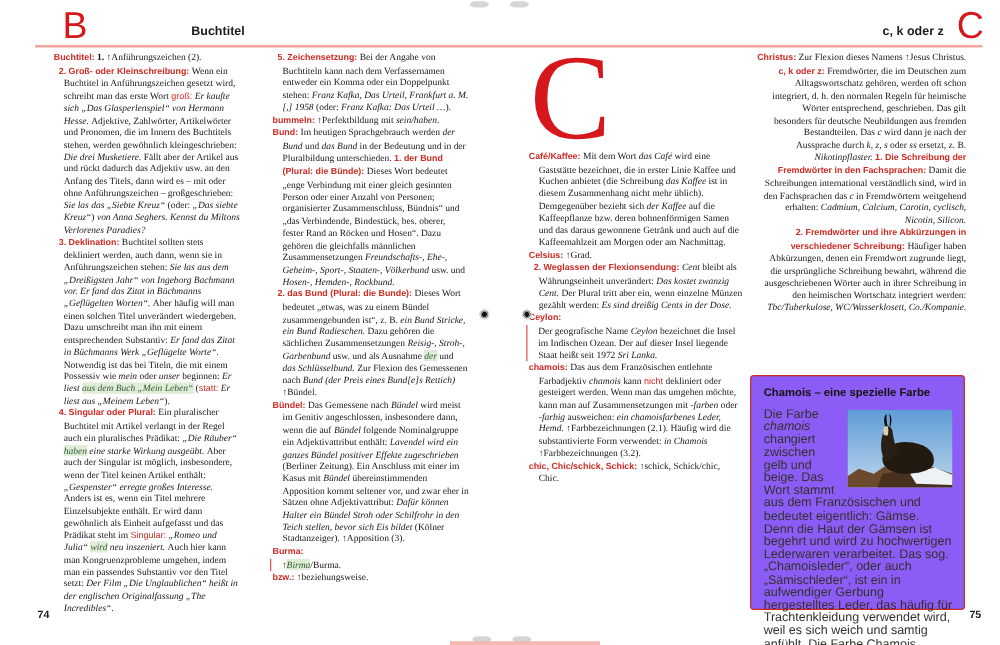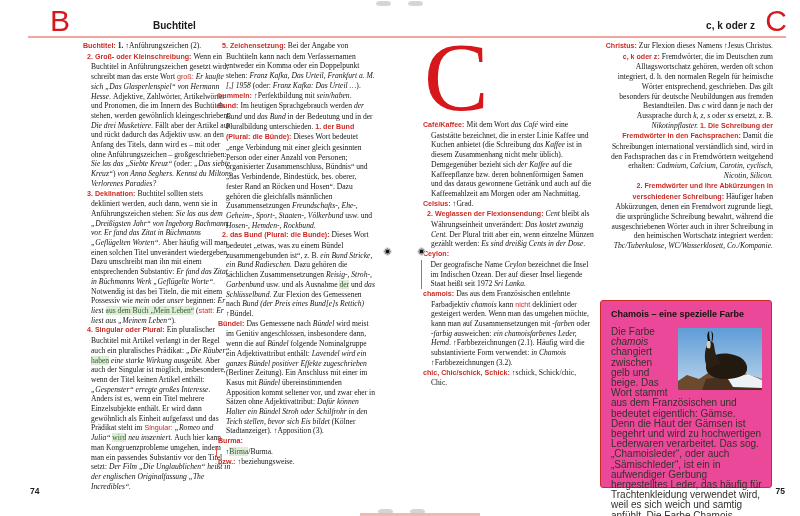--- a/index.html
+++ b/index.html
@@ -10,38 +10,38 @@
            font-size:30px;line-height:30px;color:#d6171c;}
   #hb{left:50px;top:6px;}
   #hc{right:13px;top:6px;}
   .htitle{position:absolute;top:20px;font-family:"Liberation Sans",sans-serif;font-weight:700;
           font-size:10px;color:#1b1b1b;}
   #htb{left:106px;padding-left:47px;}
   #htc{right:45px;}
   .hrule{position:absolute;top:36px;left:28px;width:758px;height:2px;background:#f2a79e;}
   
   .col{position:absolute;top:41px;}
-  #l1{left:43px;width:150px;margin-left:40px;}
+  #l1{left:43px;width:150px;}
   #l2{left:218px;width:157px;}
   #r1{left:423px;width:171px;}
   #r2{left:602px;width:171px;text-align:right;}
   p.entry{margin:0;font-size:7.6px;line-height:9.7px;color:#161616;
           padding-left:8px;text-indent:-8px;}
   p.sub{text-indent:-4px;}
   p.barred{margin-left:-2px;border-left:1.5px solid #e2564e;padding-left:8.5px;text-indent:0;}
   .k{font-family:"Liberation Sans",sans-serif;font-weight:700;color:#cd2b24;font-size:7.1px;}
   .r{font-family:"Liberation Sans",sans-serif;color:#cd2b24;font-size:7.2px;}
   .i{font-style:italic;}
-  .g{background:#dfecd7;color:#2f5b2e;}
+  .g{font-style:italic;background:#dfecd7;color:#2f5b2e;}
   .bld{font-weight:700;}
   .dropcap{font-family:"Liberation Serif",serif;color:#d6171c;font-size:97px;line-height:74px;
            height:79px;margin-left:1px;}
   
   #chamois-box{position:absolute;left:600px;top:300px;width:172px;height:188px;box-sizing:border-box;
-               background:#ec4899;border:1.5px solid #cf2b24;border-radius:3px;
+               background:#8b5cf6;border:1.5px solid #cf2b24;border-radius:3px;
                padding:8px 9px 6px 10px;}
   .box-title{font-family:"Liberation Sans",sans-serif;font-weight:700;font-size:9px;line-height:11px;
              color:#16120c;margin-bottom:7px;}
   .box-body p.entry{font-family:"Liberation Sans",sans-serif;font-size:10px;line-height:10.2px;
                     color:#34312b;padding-left:0;text-indent:0;}
   .photo{float:right;width:84px;height:62px;margin:1px 0 3px 6px;display:block;}
   .photo svg{display:block;width:84px;height:62px;border-radius:1px;}
   
   .pagenum{position:absolute;top:486px;font-family:"Liberation Sans",sans-serif;font-weight:700;
            font-size:8.5px;color:#1b1b1b;}

